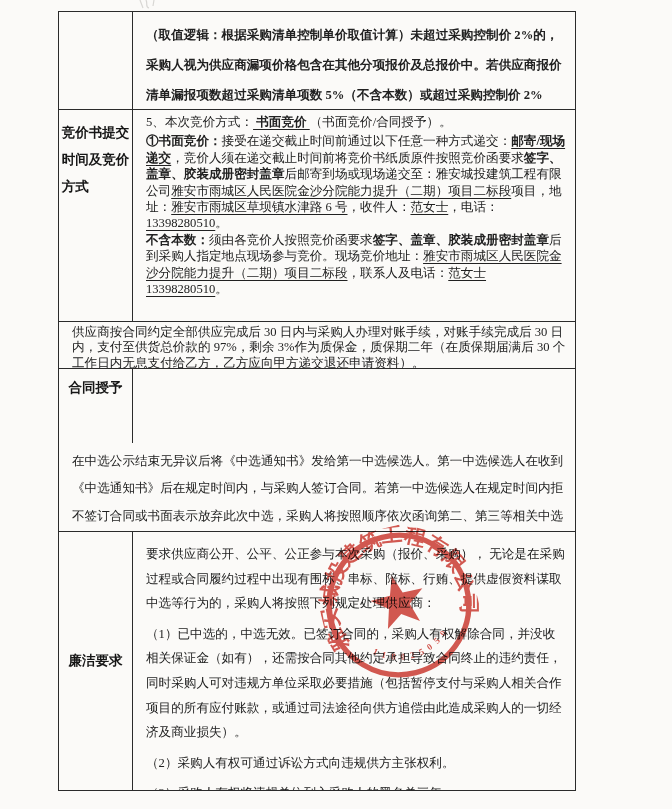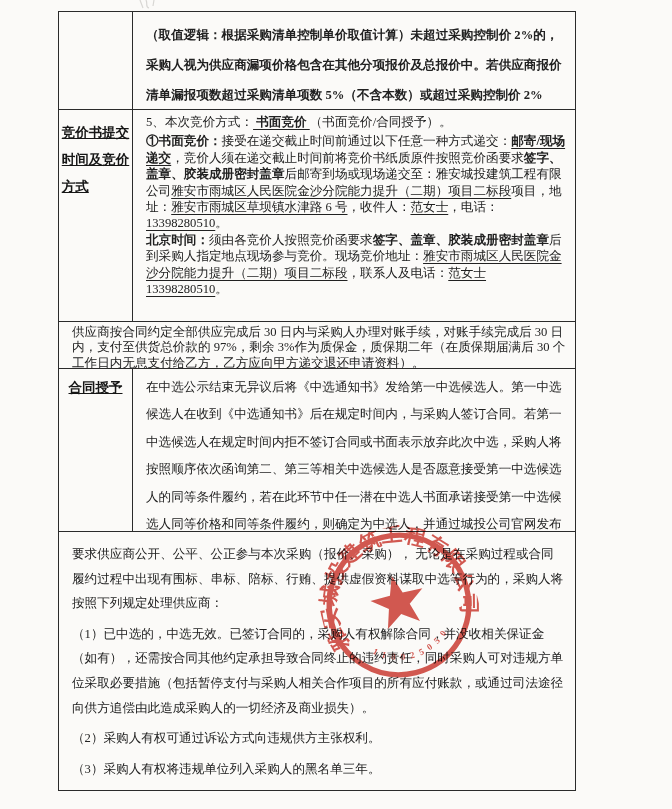--- a/index.html
+++ b/index.html
@@ -16,32 +16,31 @@
     position:absolute;left:58px;top:11px;width:518px;
     border:1.6px solid #2b2b2b;
     box-sizing:border-box;
     background:transparent;
   }
   .row{display:flex;border-top:1.4px solid #2b2b2b;box-sizing:border-box;}
   .row:first-child{border-top:none;}
   .r1{height:97px;}
   .r2{height:212px;}
   .r3{height:47px;}
-  .r4{height:163px;}
+  .r4{height:163px;flex-direction:column;}
   .r5{height:259px;}
   .label{
     flex:0 0 74px;width:74px;
     border-right:1.4px solid #2b2b2b;
     box-sizing:border-box;
     font-weight:700;font-size:13.5px;
     display:flex;justify-content:center;
     white-space:pre-line;
     text-align:left;
     color:#161616;
-    text-decoration:underline;
   }
   .lab-top{align-items:flex-start;padding-top:9px;line-height:27px;}
   .lab-top4{align-items:flex-start;padding-top:9px;line-height:20px;}
   .lab-center{align-items:center;line-height:18px;}
   .content{
     flex:1;min-width:0;
     padding:0 9px 0 13px;
     font-size:12.6px;
     overflow:hidden;
     color:#212121;
@@ -91,38 +90,39 @@
         </div>
     </div>
 
     <div class="row r2">
       <div class="cell label lab-top">竞价书提交
 时间及竞价
 方式</div>
       <div class="cell content">
           <div class="para p-gap"><span>5、本次竞价方式：</span><span class="b u"> 书面竞价 </span><span>（书面竞价/合同授予）。</span></div>
           <div class="para"><span class="b">①书面竞价：</span><span>接受在递交截止时间前通过以下任意一种方式递交：</span><span class="b u">邮寄/现场递交</span><span>，竞价人须在递交截止时间前将竞价书纸质原件按照竞价函要求</span><span class="b">签字、盖章、胶装成册密封盖章</span><span>后邮寄到场或现场递交至：雅安城投建筑工程有限公司</span><span class="u">雅安市雨城区人民医院金沙分院能力提升（二期）项目二标段</span><span>项目，地址：</span><span class="u">雅安市雨城区草坝镇水津路 6 号</span><span>，收件人：</span><span class="u">范女士</span><span>，电话：</span><span class="u">13398280510</span><span>。</span></div>
-          <div class="para"><span class="b">北京时间：</span><span>须由各竞价人按照竞价函要求</span><span class="b">签字、盖章、胶装成册密封盖章</span><span>后到采购人指定地点现场参与竞价。现场竞价地址：</span><span class="u">雅安市雨城区人民医院金沙分院能力提升（二期）项目二标段</span><span>，联系人及电话：</span><span class="u">范女士 13398280510</span><span>。</span></div>
+          <div class="para"><span class="b">不含本数：</span><span>须由各竞价人按照竞价函要求</span><span class="b">签字、盖章、胶装成册密封盖章</span><span>后到采购人指定地点现场参与竞价。现场竞价地址：</span><span class="u">雅安市雨城区人民医院金沙分院能力提升（二期）项目二标段</span><span>，联系人及电话：</span><span class="u">范女士 13398280510</span><span>。</span></div>
         </div>
     </div>
 
     <div class="row r3">
       <div class="cell content">
           <div class="para"><span>供应商按合同约定全部供应完成后 30 日内与采购人办理对账手续，对账手续完成后 30 日内，支付至供货总价款的 97%，剩余 3%作为质保金，质保期二年（在质保期届满后 30 个工作日内无息支付给乙方，乙方应向甲方递交退还申请资料）。</span></div>
         </div>
     </div>
 
     <div class="row r4">
       <div class="cell label lab-top4">合同授予</div>
       <div class="cell content">
           <div class="para"><span>在中选公示结束无异议后将《中选通知书》发给第一中选候选人。第一中选候选人在收到《中选通知书》后在规定时间内，与采购人签订合同。若第一中选候选人在规定时间内拒不签订合同或书面表示放弃此次中选，采购人将按照顺序依次函询第二、第三等相关中选候选人是否愿意接受第一中选候选人的同等条件履约，若在此环节中任一潜在中选人书面承诺接受第一中选候选人同等价格和同等条件履约，则确定为中选人，并通过城投公司官网发布公示。</span></div>
         </div>
     </div>
 
     <div class="row r5">
+      <div class="cell label lab-center">廉洁要求</div>
       <div class="cell content">
           <div class="para"><span>要求供应商公开、公平、公正参与本次采购（报价、采购）， 无论是在采购过程或合同履约过程中出现有围标、串标、陪标、行贿、提供虚假资料谋取中选等行为的，采购人将按照下列规定处理供应商：</span></div>
           <div class="para"><span>（1）已中选的，中选无效。已签订合同的，采购人有权解除合同，并没收相关保证金（如有），还需按合同其他约定承担导致合同终止的违约责任，同时采购人可对违规方单位采取必要措施（包括暂停支付与采购人相关合作项目的所有应付账款，或通过司法途径向供方追偿由此造成采购人的一切经济及商业损失）。</span></div>
           <div class="para"><span>（2）采购人有权可通过诉讼方式向违规供方主张权利。</span></div>
           <div class="para"><span>（3）采购人有权将违规单位列入采购人的黑名单三年。</span></div>
         </div>
     </div>
 
   </div>
 

